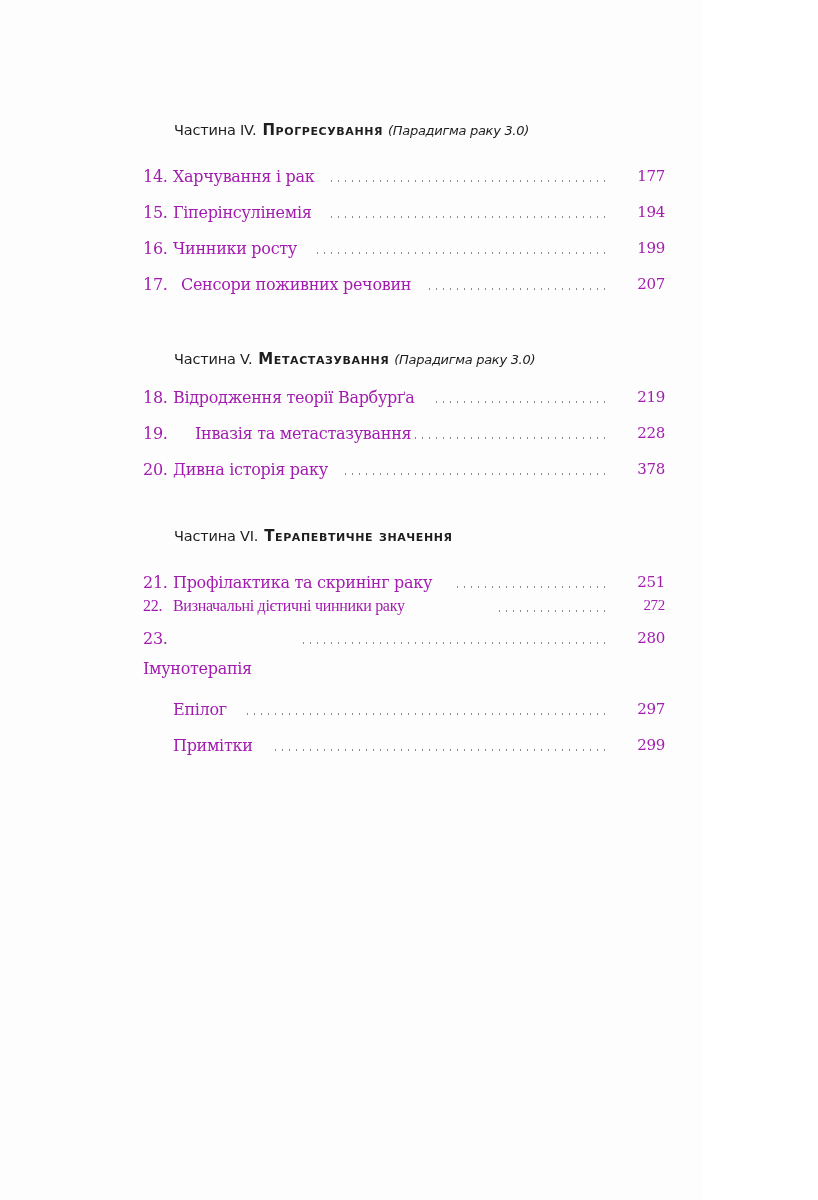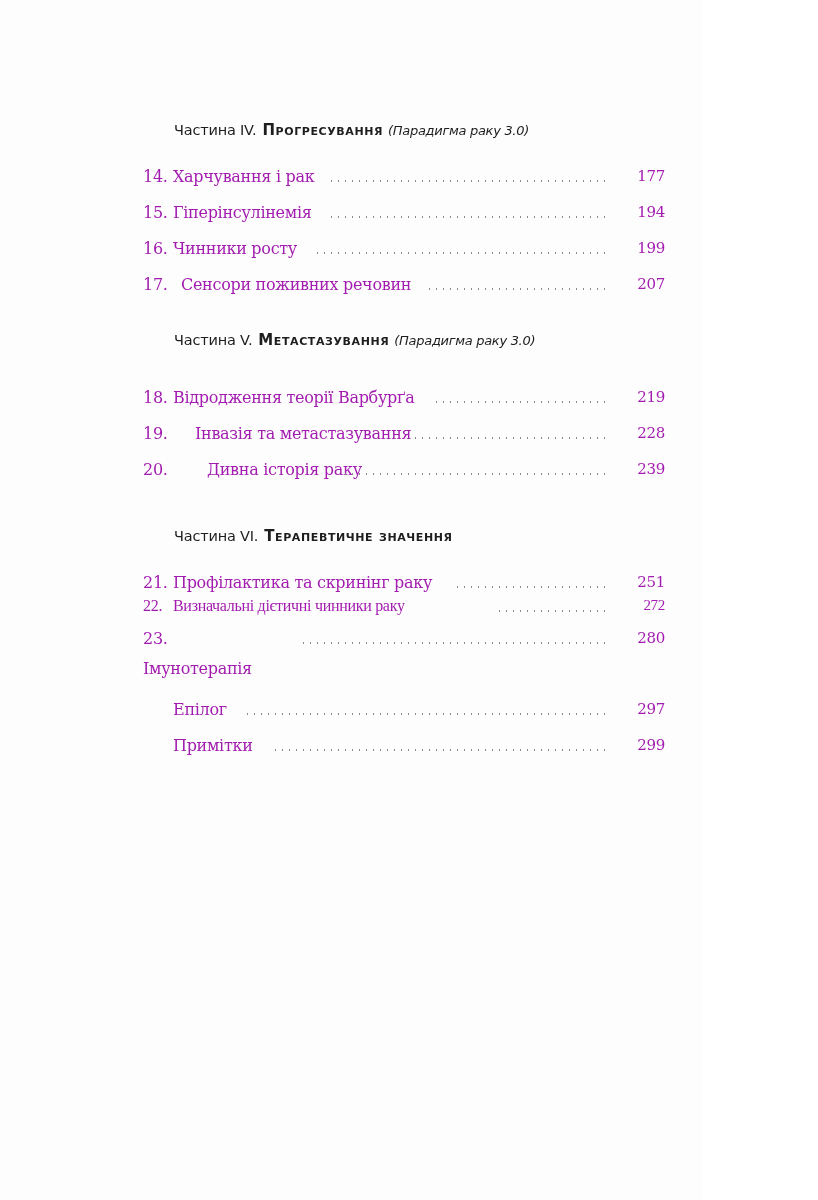--- a/index.html
+++ b/index.html
@@ -111,41 +111,41 @@
     <span class="toc-leader" style="left:172px;"></span>
     <span class="toc-page">199</span>
   </div>
   <div class="toc-row" style="top:275px;gap:8px;">
     <span class="toc-num">17.</span>
     <span class="toc-title">Сенсори поживних речовин</span>
     <span class="toc-leader" style="left:282px;"></span>
     <span class="toc-page">207</span>
   </div>
 
-  <div class="part-heading" style="top:331px;">
+  <div class="part-heading" style="top:350px;">
     <span>Частина V.</span><span class="part-title">Метастазування</span><span class="part-sub">(Парадигма раку 3.0)</span>
   </div>
 
   <div class="toc-row" style="top:388px;">
     <span class="toc-num">18.</span>
     <span class="toc-title">Відродження теорії Варбурґа</span>
     <span class="toc-leader" style="left:290px;"></span>
     <span class="toc-page">219</span>
   </div>
   <div class="toc-row" style="top:424px;gap:22px;">
     <span class="toc-num">19.</span>
     <span class="toc-title">Інвазія та метастазування</span>
     <span class="toc-leader" style="left:268px;"></span>
     <span class="toc-page">228</span>
   </div>
-  <div class="toc-row" style="top:460px;gap:34px;">
+  <div class="toc-row" style="top:460px;">
     <span class="toc-num">20.</span>
     <span class="toc-title">Дивна історія раку</span>
     <span class="toc-leader" style="left:200px;"></span>
-    <span class="toc-page">239</span>
+    <span class="toc-page">378</span>
   </div>
 
   <div class="part-heading" style="top:527px;">
     <span>Частина VI.</span><span class="part-title">Терапевтичне значення</span>
   </div>
 
   <div class="toc-row" style="top:573px;">
     <span class="toc-num">21.</span>
     <span class="toc-title">Профілактика та скринінг раку</span>
     <span class="toc-leader" style="left:310px;"></span>

